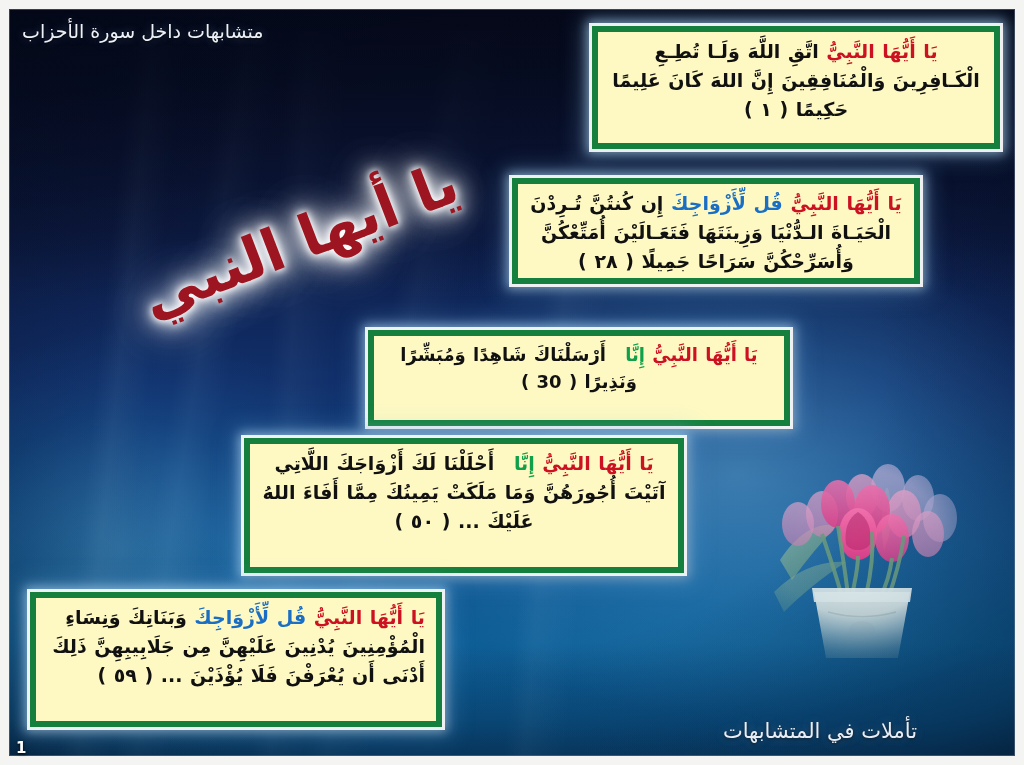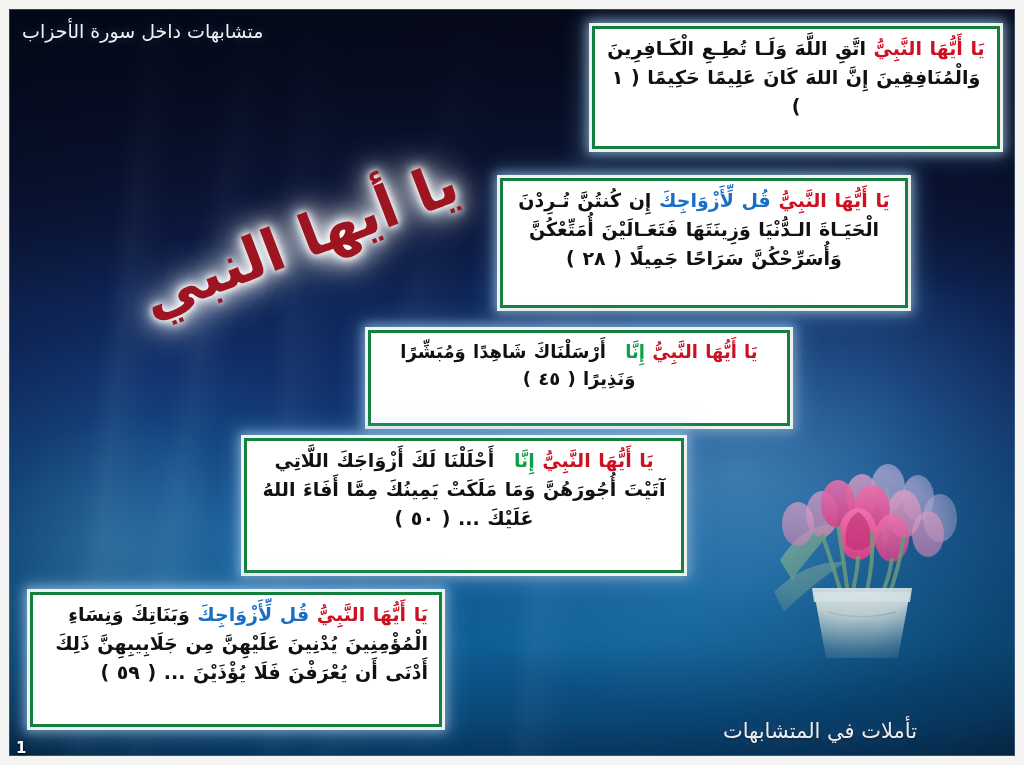--- a/index.html
+++ b/index.html
@@ -178,22 +178,22 @@
       0 0 20px #ffffff,
       0 0 30px rgba(255,255,255,0.95),
       0 0 44px rgba(255,255,255,0.75),
       0 0 62px rgba(255,255,255,0.45);
   }
 
   
   .verse-box {
     position: absolute;
     box-sizing: border-box;
-    background: #ffffff;
-    border: 3px solid #15803d;
+    background: #fef9c3;
+    border: 6px solid #15803d;
     padding: 5px 11px 7px 11px;
     direction: rtl;
     text-align: center;
     z-index: 40;
     box-shadow:
       0 0 0 3px rgba(250,250,250,0.92),
       0 0 10px 5px rgba(178,216,245,0.62),
       0 0 22px 9px rgba(120,180,230,0.30),
       3px 4px 9px rgba(0,0,0,0.45);
   }
@@ -204,21 +204,21 @@
     line-height: 1.52;
     color: #111111;
     word-spacing: 1px;
   }
   .verse-box .vtext .hl-red   { color: #cc1122; }
   .verse-box .vtext .hl-blue  { color: #1a6fc4; }
   .verse-box .vtext .hl-green { color: #11a04a; margin-left: 12px; }
 
   
   #verse-1 { left: 592px; top: 26px;  width: 408px; height: 123px; }
-  #verse-2 { left: 500px; top: 178px; width: 408px; height: 130px; text-align: center; }
+  #verse-2 { left: 512px; top: 178px; width: 408px; height: 106px; text-align: center; }
   #verse-3 { left: 368px; top: 330px; width: 422px; height: 96px;  }
   #verse-4 { left: 244px; top: 438px; width: 440px; height: 135px; }
   #verse-5 { left: 30px;  top: 592px; width: 412px; height: 135px; text-align: right; }
 
   #verse-3 .vtext { font-size: 18px; }
   #verse-1 .vtext { font-size: 19px; }
 </style>
 </head>
 <body>
 
@@ -312,21 +312,21 @@
 
   <div class="verse-box" id="verse-1">
     <div class="vtext"><span class="hl-red">يَا أَيُّهَا النَّبِيُّ </span><span>اتَّقِ اللَّهَ وَلَـا تُطِـعِ الْكَـافِرِينَ وَالْمُنَافِقِينَ إِنَّ اللهَ كَانَ عَلِيمًا حَكِيمًا ( ١ )</span></div>
   </div>
 
   <div class="verse-box" id="verse-2">
     <div class="vtext"><span class="hl-red">يَا أَيُّهَا النَّبِيُّ </span><span class="hl-blue">قُل لِّأَزْوَاجِكَ </span><span>إِن كُنتُنَّ تُـرِدْنَ الْحَيَـاةَ الـدُّنْيَا وَزِينَتَهَا فَتَعَـالَيْنَ أُمَتِّعْكُنَّ وَأُسَرِّحْكُنَّ سَرَاحًا جَمِيلًا ( ٢٨ )</span></div>
   </div>
 
   <div class="verse-box" id="verse-3">
-    <div class="vtext"><span class="hl-red">يَا أَيُّهَا النَّبِيُّ </span><span class="hl-green">إِنَّا </span><span>أَرْسَلْنَاكَ شَاهِدًا وَمُبَشِّرًا وَنَذِيرًا ( ٤٥ )</span></div>
+    <div class="vtext"><span class="hl-red">يَا أَيُّهَا النَّبِيُّ </span><span class="hl-green">إِنَّا </span><span>أَرْسَلْنَاكَ شَاهِدًا وَمُبَشِّرًا وَنَذِيرًا ( 30 )</span></div>
   </div>
 
   <div class="verse-box" id="verse-4">
     <div class="vtext"><span class="hl-red">يَا أَيُّهَا النَّبِيُّ </span><span class="hl-green">إِنَّا </span><span>أَحْلَلْنَا لَكَ أَزْوَاجَكَ اللَّاتِي آتَيْتَ أُجُورَهُنَّ وَمَا مَلَكَتْ يَمِينُكَ مِمَّا أَفَاءَ اللهُ عَلَيْكَ ... ( ٥٠ )</span></div>
   </div>
 
   <div class="verse-box" id="verse-5">
     <div class="vtext"><span class="hl-red">يَا أَيُّهَا النَّبِيُّ </span><span class="hl-blue">قُل لِّأَزْوَاجِكَ </span><span>وَبَنَاتِكَ وَنِسَاءِ الْمُؤْمِنِينَ يُدْنِينَ عَلَيْهِنَّ مِن جَلَابِيبِهِنَّ ذَلِكَ أَدْنَى أَن يُعْرَفْنَ فَلَا يُؤْذَيْنَ ... ( ٥٩ )</span></div>
   </div>
 

